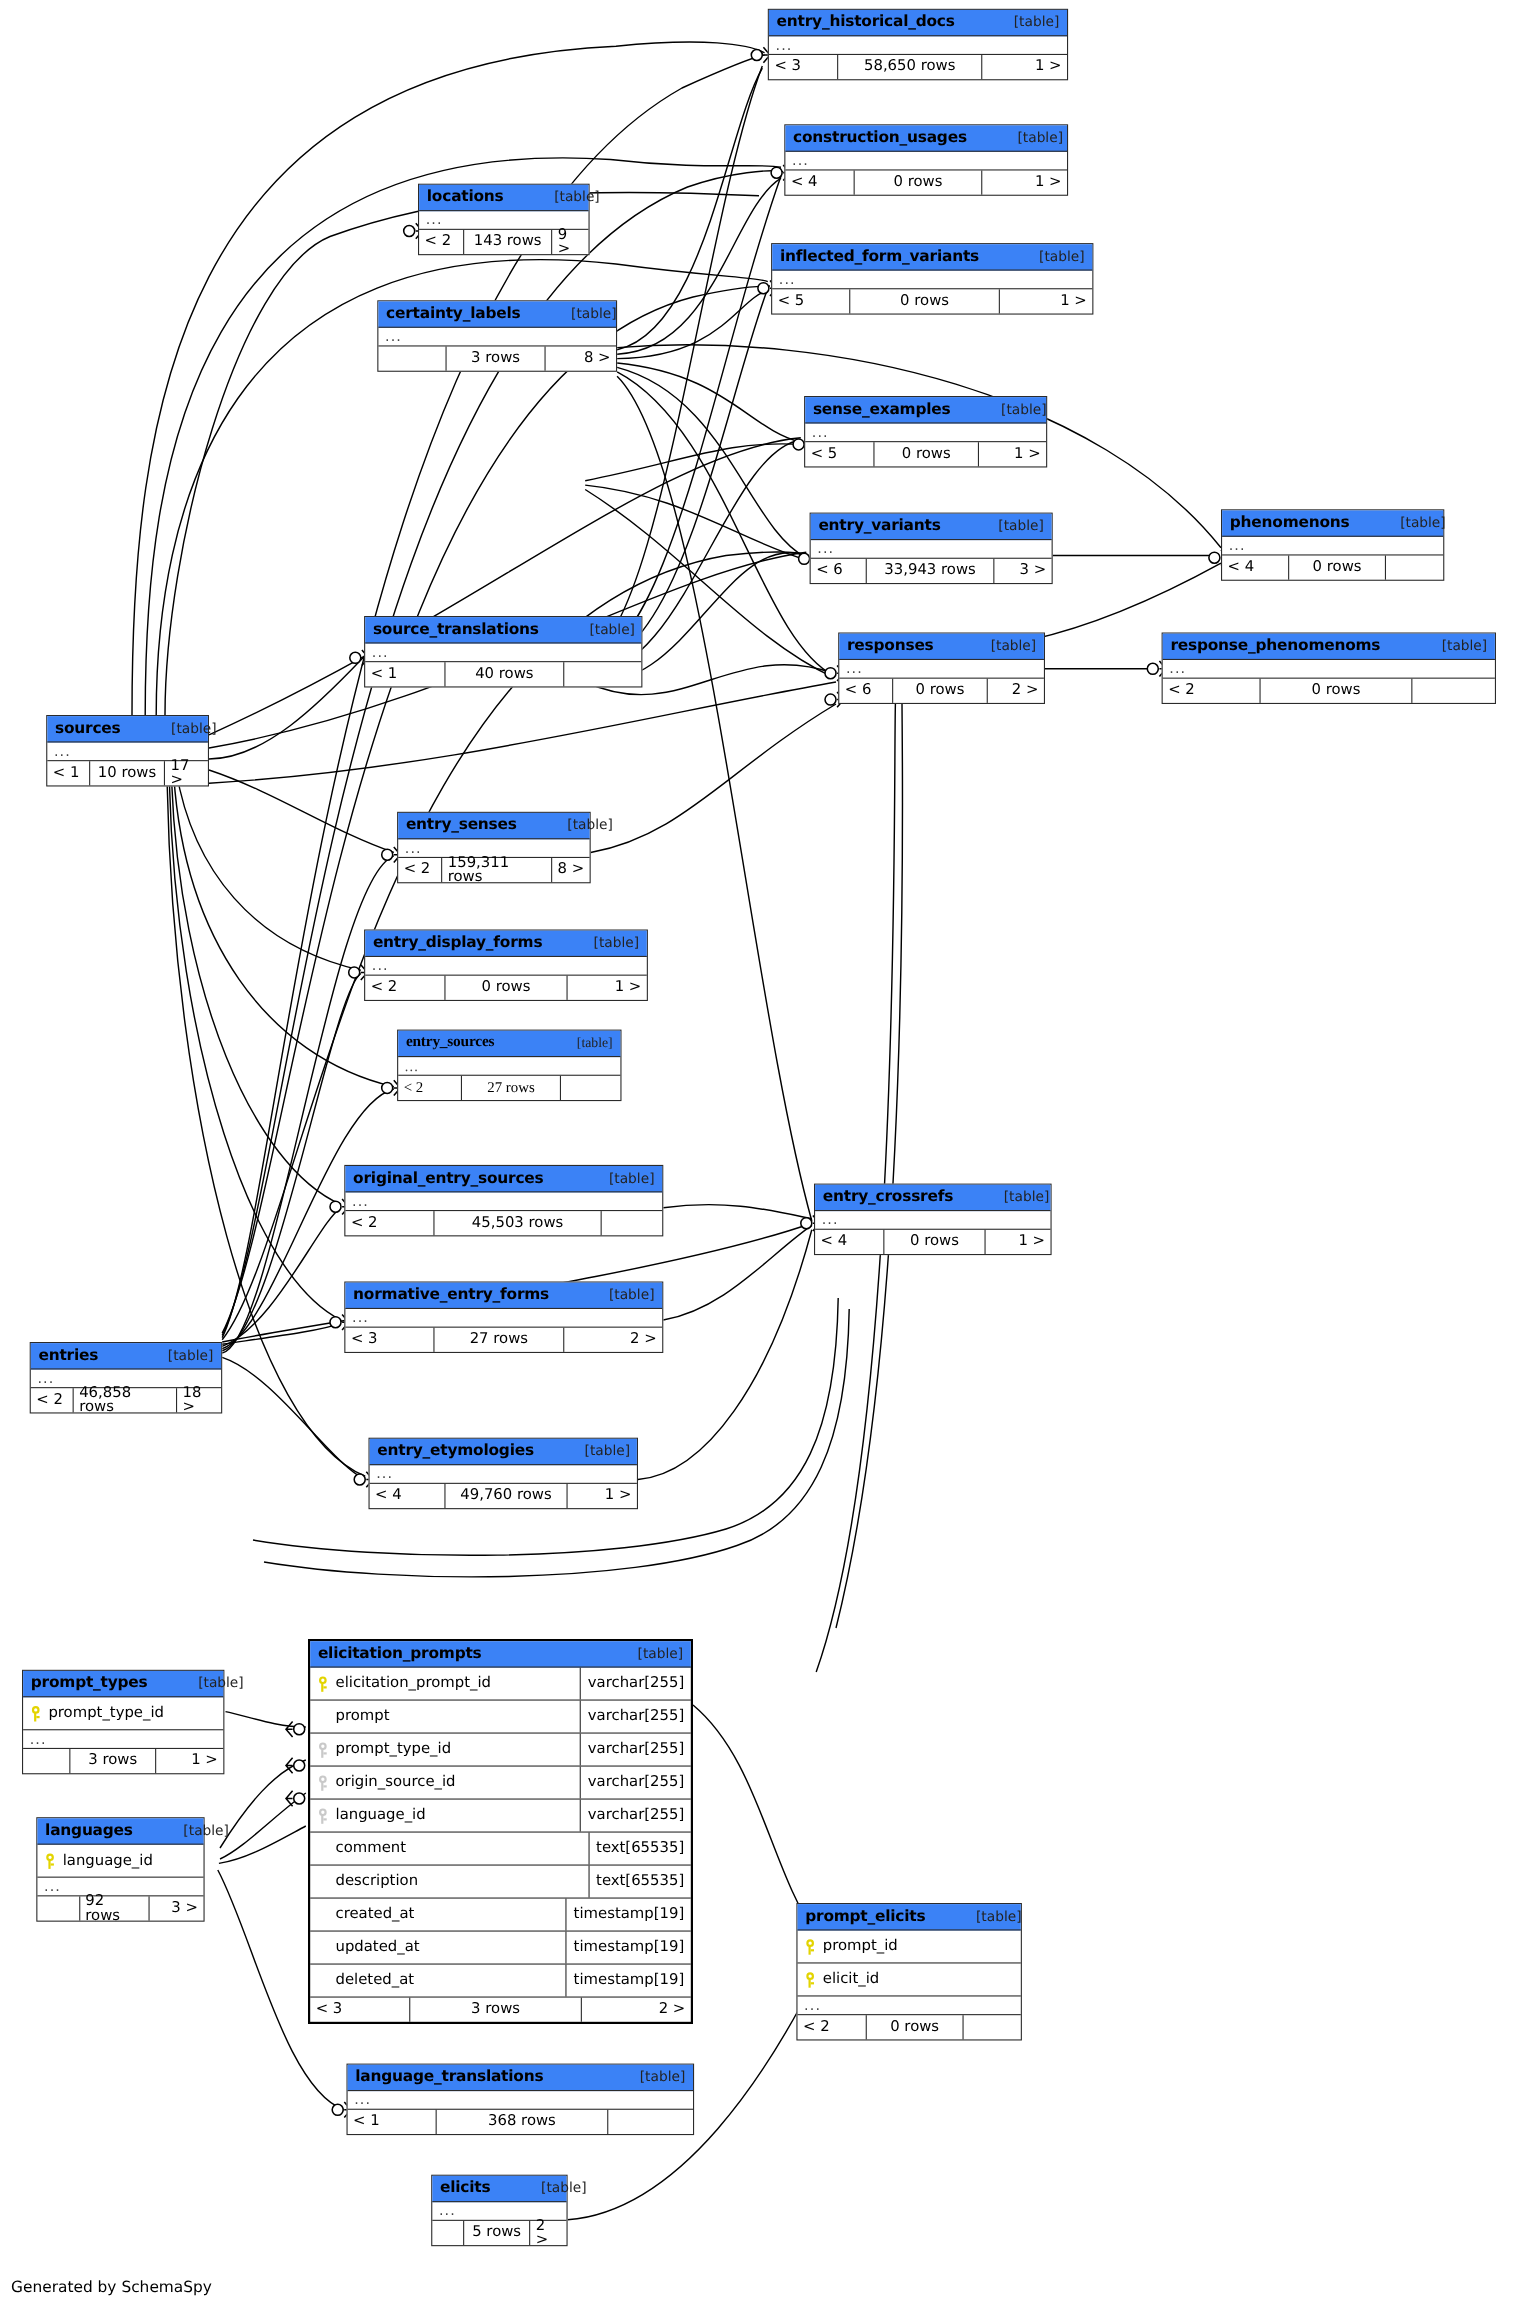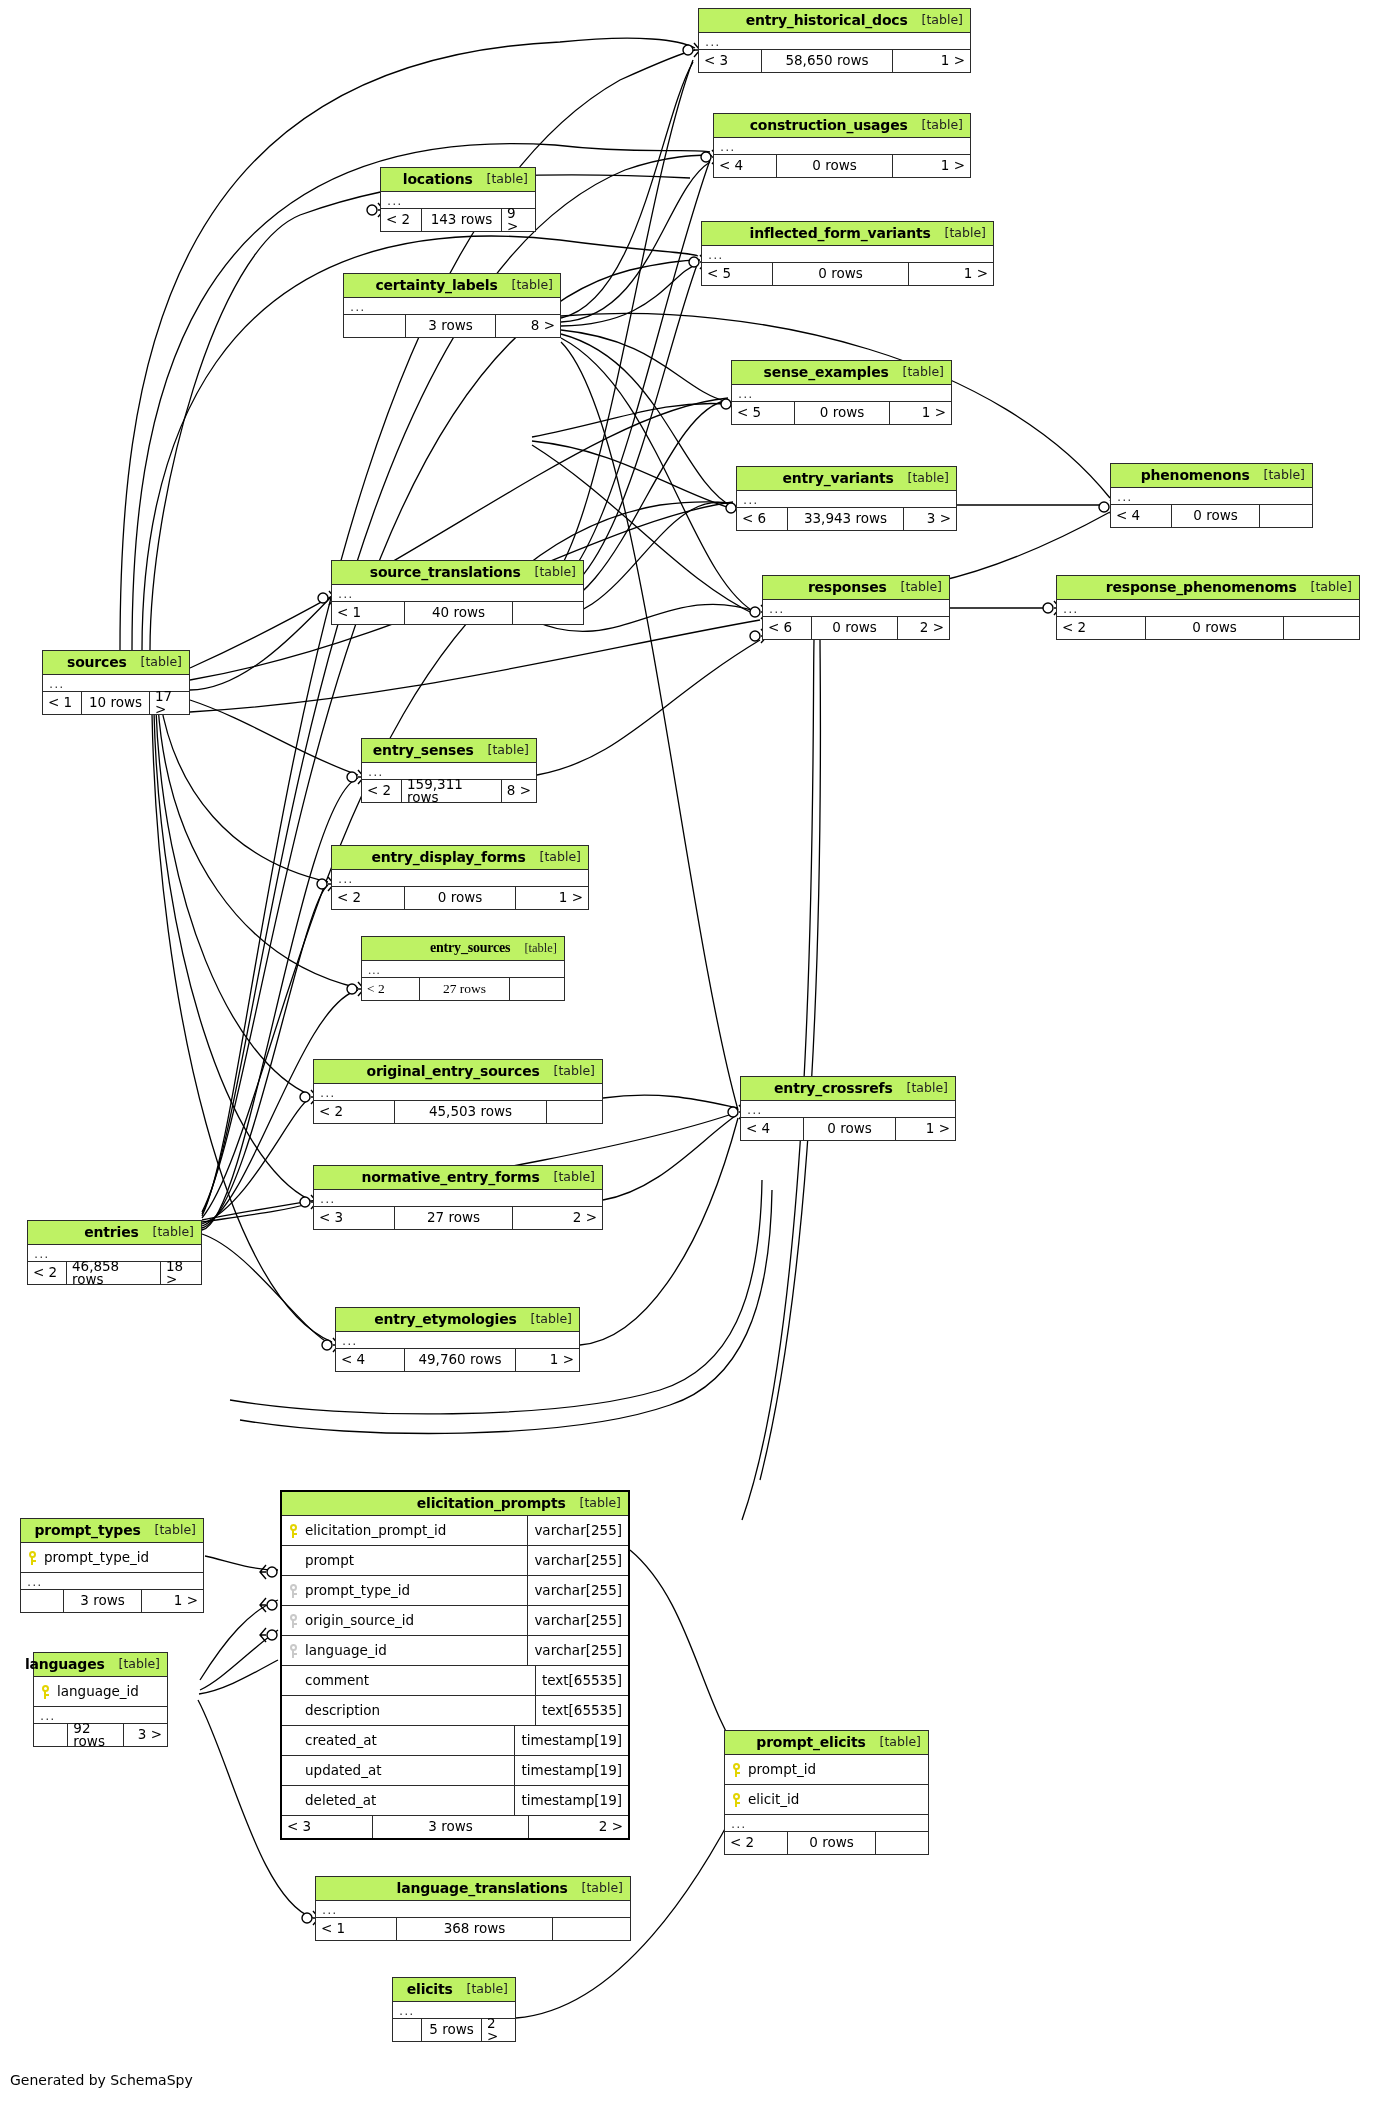--- a/index.html
+++ b/index.html
@@ -37,25 +37,26 @@
     font-size: 13.5px;
     line-height: 1;
   }
   .node.detail {
     border-width: 2px;
     border-color: #000000;
   }
   .node-title {
     display: flex;
     align-items: center;
-    justify-content: flex-end;
-    background: #bef264;
+    justify-content: space-between;
+    background: #3b82f6;
     border-bottom: 1.5px solid #2b2b2b;
     padding: 4px 7px 5px 7px;
     white-space: nowrap;
+    gap: 32px;
   }
   .node-title .tname {
     font-weight: bold;
     font-size: 14px;
     letter-spacing: -0.2px;
   }
   .node-title .ttag {
     font-size: 12.5px;
     color: #222222;
     font-weight: normal;
@@ -649,21 +650,21 @@
           </div>
         </div>
       </div>
       <div class="ellipsis-row node-body">...</div>
       <div class="footer-row">
         <div class="f-left" style="width: 42px;"></div>
         <div class="f-center">3 rows</div>
         <div class="f-right" style="width: 62px;">1 &gt;</div>
       </div>
     </div>
-    <div class="node" style="left: 33px; top: 1652px; width: 135px;">
+    <div class="node" style="left: 33px; top: 1652px; width: 153px;">
       <div class="node-title">
         <span class="tname">languages</span>
         <span class="ttag">[table]</span>
       </div>
       <div class="node-body">
         <div class="col-row">
           <div class="col-left">
             <span class="keyicon">
               <i></i>
               <b></b>

